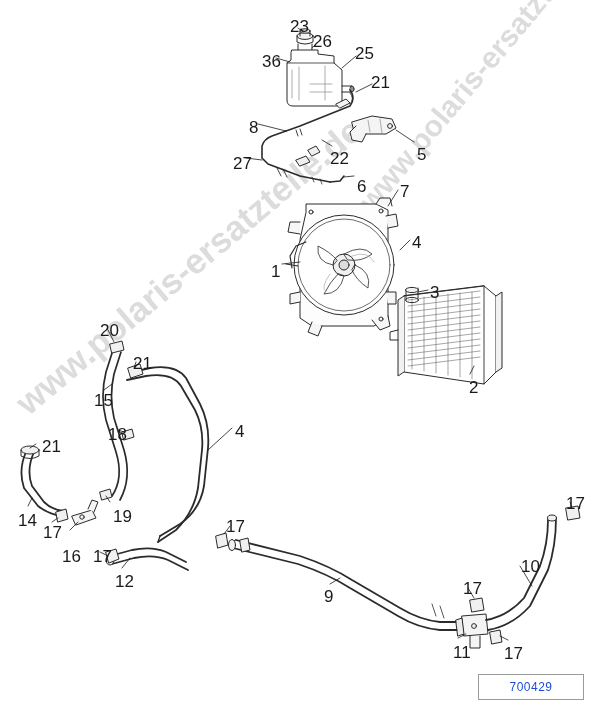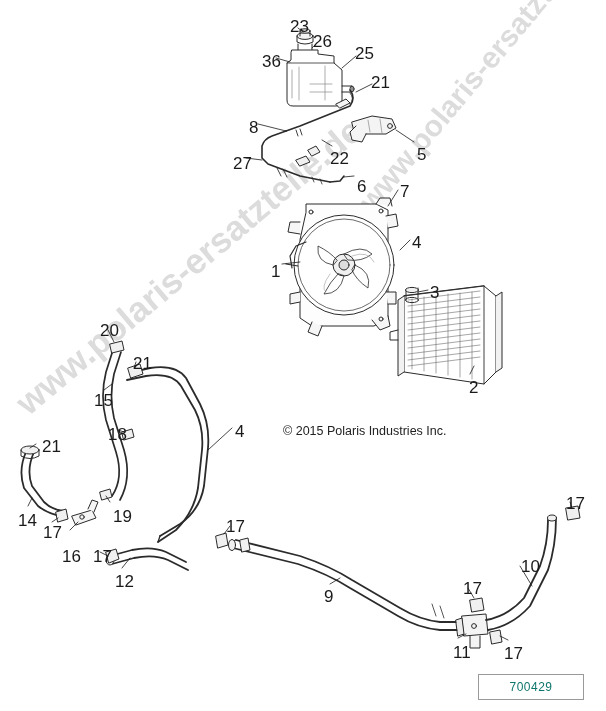--- a/index.html
+++ b/index.html
@@ -41,21 +41,21 @@
     font-size: 12.5px;
     color: #222222;
     white-space: nowrap;
   }
   .partnum-box {
     position: absolute;
     border: 1px solid #9a9a9a;
     background: #ffffff;
     font-family: "Liberation Sans", sans-serif;
     font-size: 12px;
-    color: #0f766e;
+    color: #1d4ed8;
     display: flex;
     align-items: center;
     justify-content: center;
     letter-spacing: 0.5px;
   }
   .wm {
     position: absolute;
     font-family: "Liberation Sans", sans-serif;
     font-weight: bold;
     color: #dcdcdc;
@@ -334,17 +334,16 @@
   <div class="callout" style="left:226px; top:518px;">17</div>
   <div class="callout" style="left:566px; top:495px;">17</div>
   <div class="callout" style="left:93px;  top:548px;">17</div>
   <div class="callout" style="left:521px; top:558px;">10</div>
   <div class="callout" style="left:115px; top:573px;">12</div>
   <div class="callout" style="left:324px; top:588px;">9</div>
   <div class="callout" style="left:463px; top:580px;">17</div>
   <div class="callout" style="left:453px; top:644px;">11</div>
   <div class="callout" style="left:504px; top:645px;">17</div>
 
-  <div class="copyright" style="left:283px; top:424px;">© 2015 Polaris Industries Inc.</div>
 
   <div class="partnum-box" style="left:478px; top:674px; width:104px; height:24px;">700429</div>
 
 </div>
 
 </body></html>

